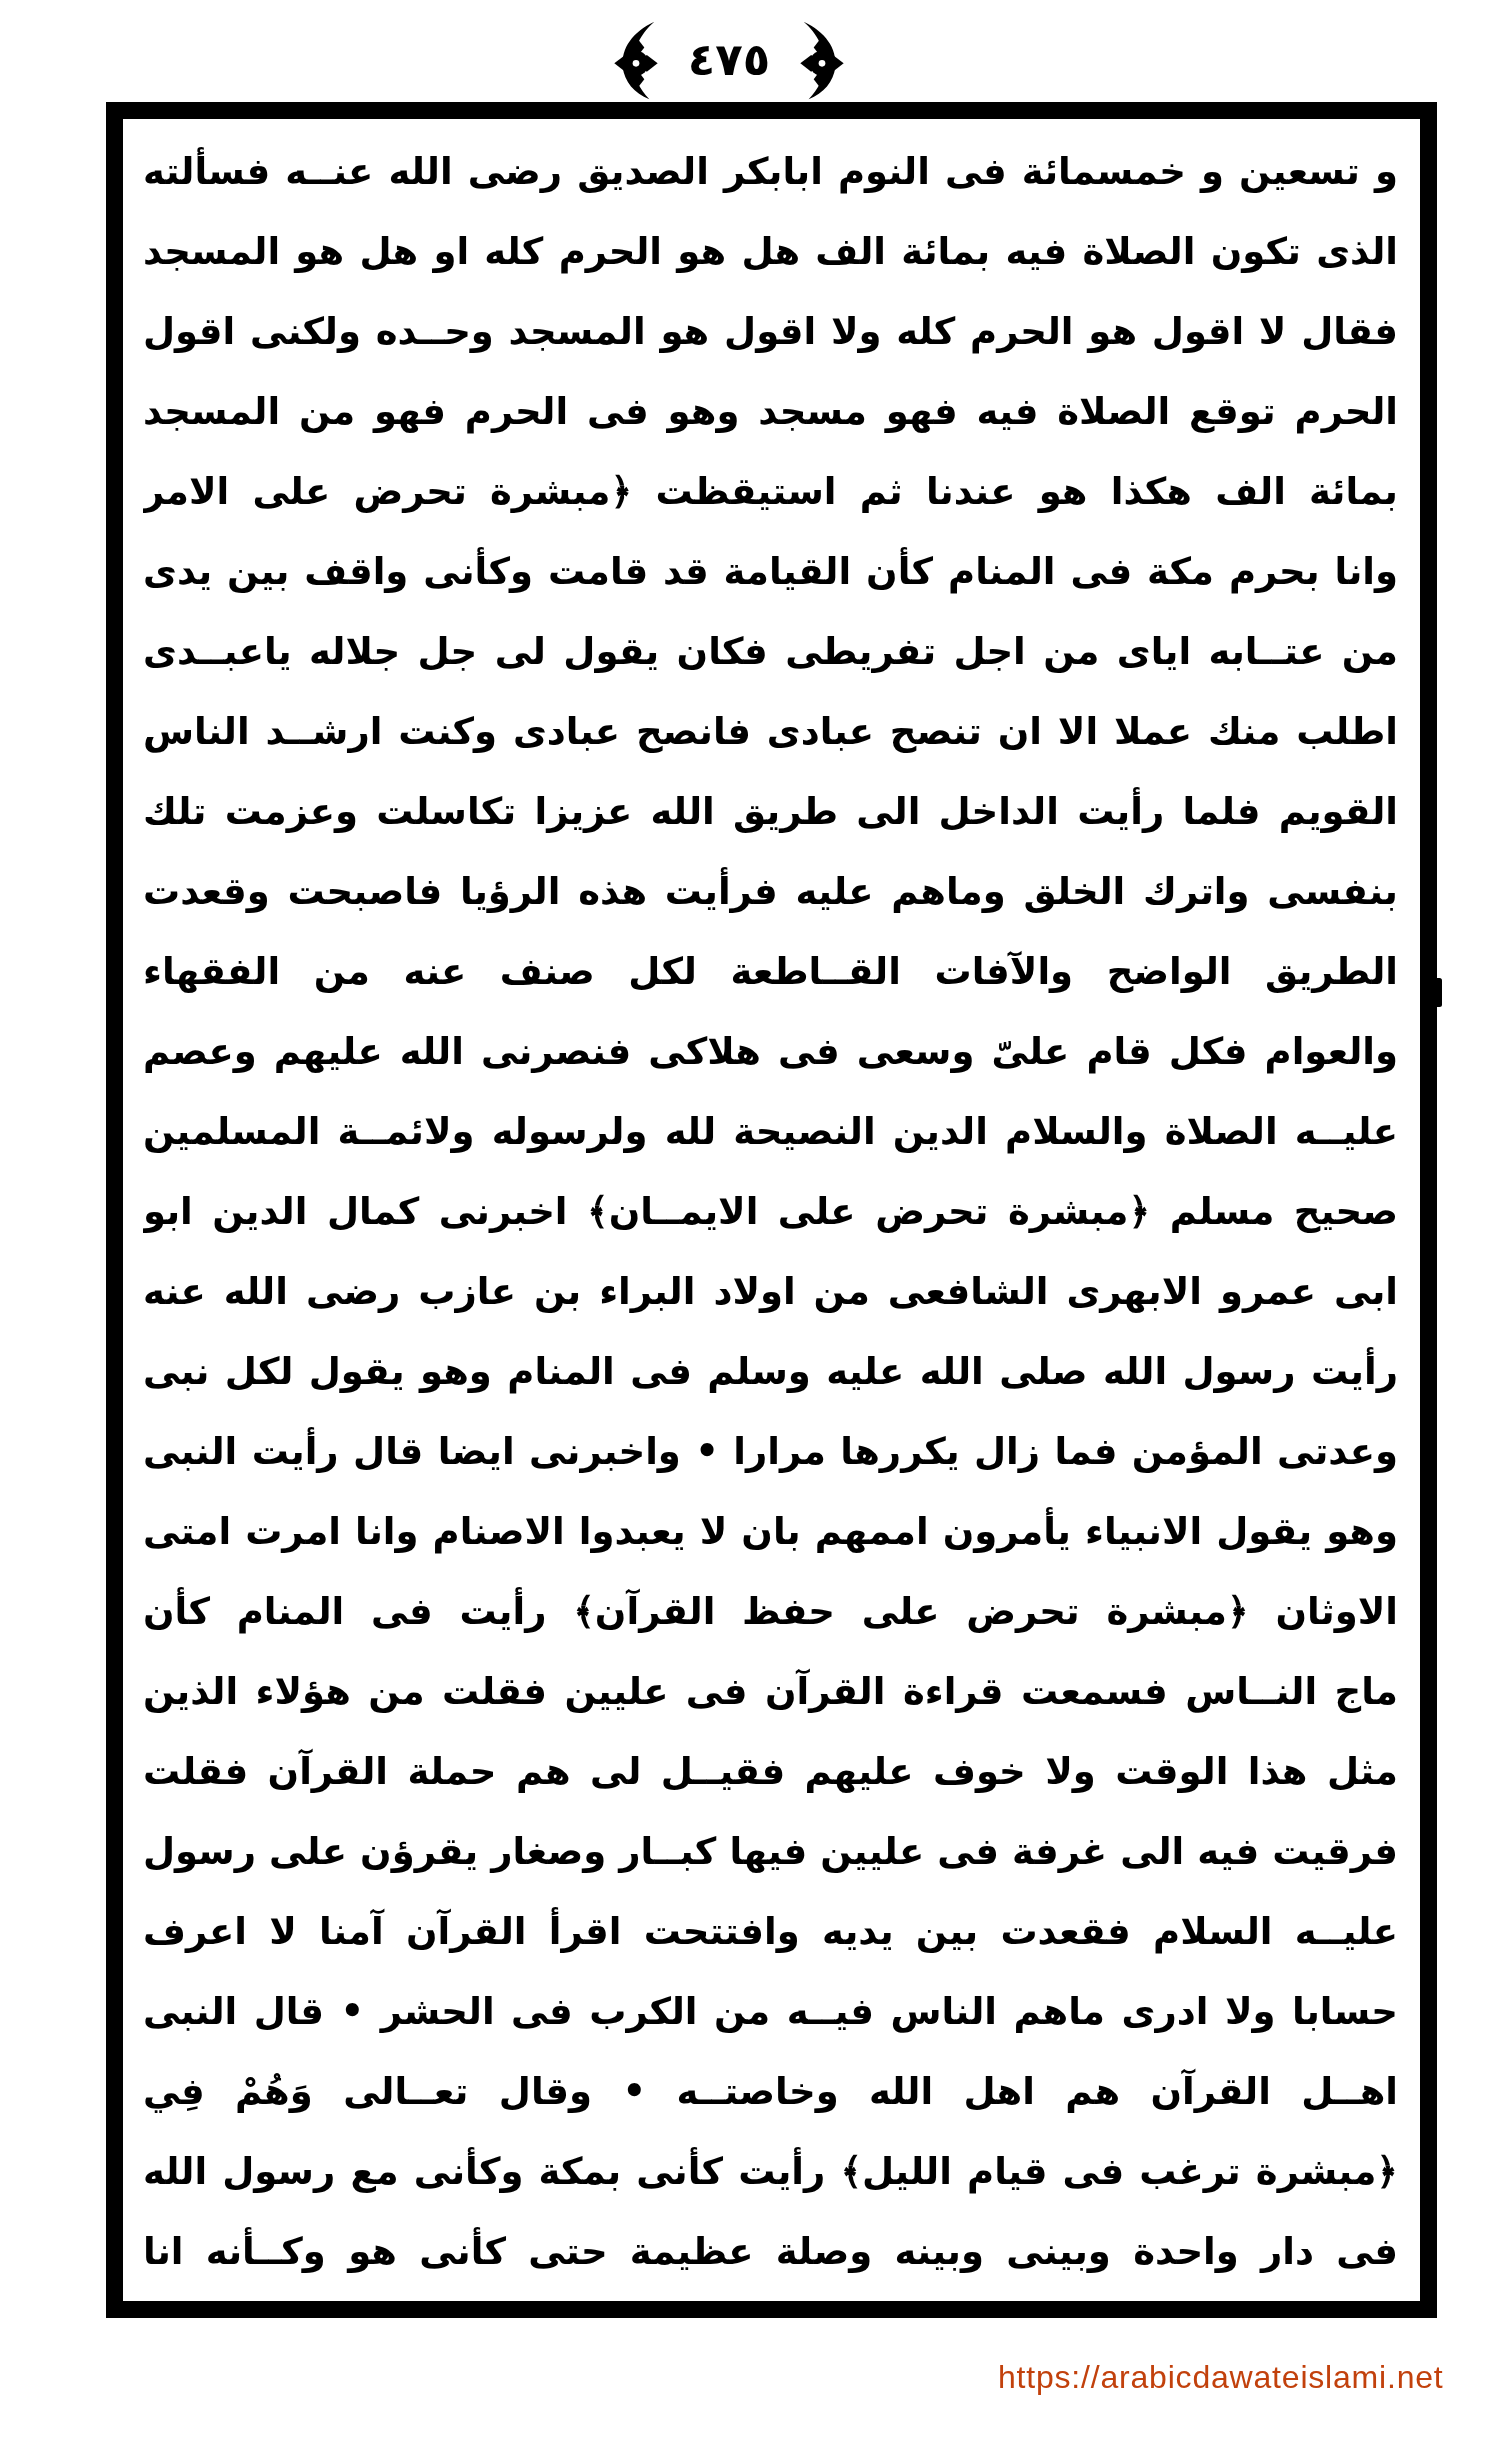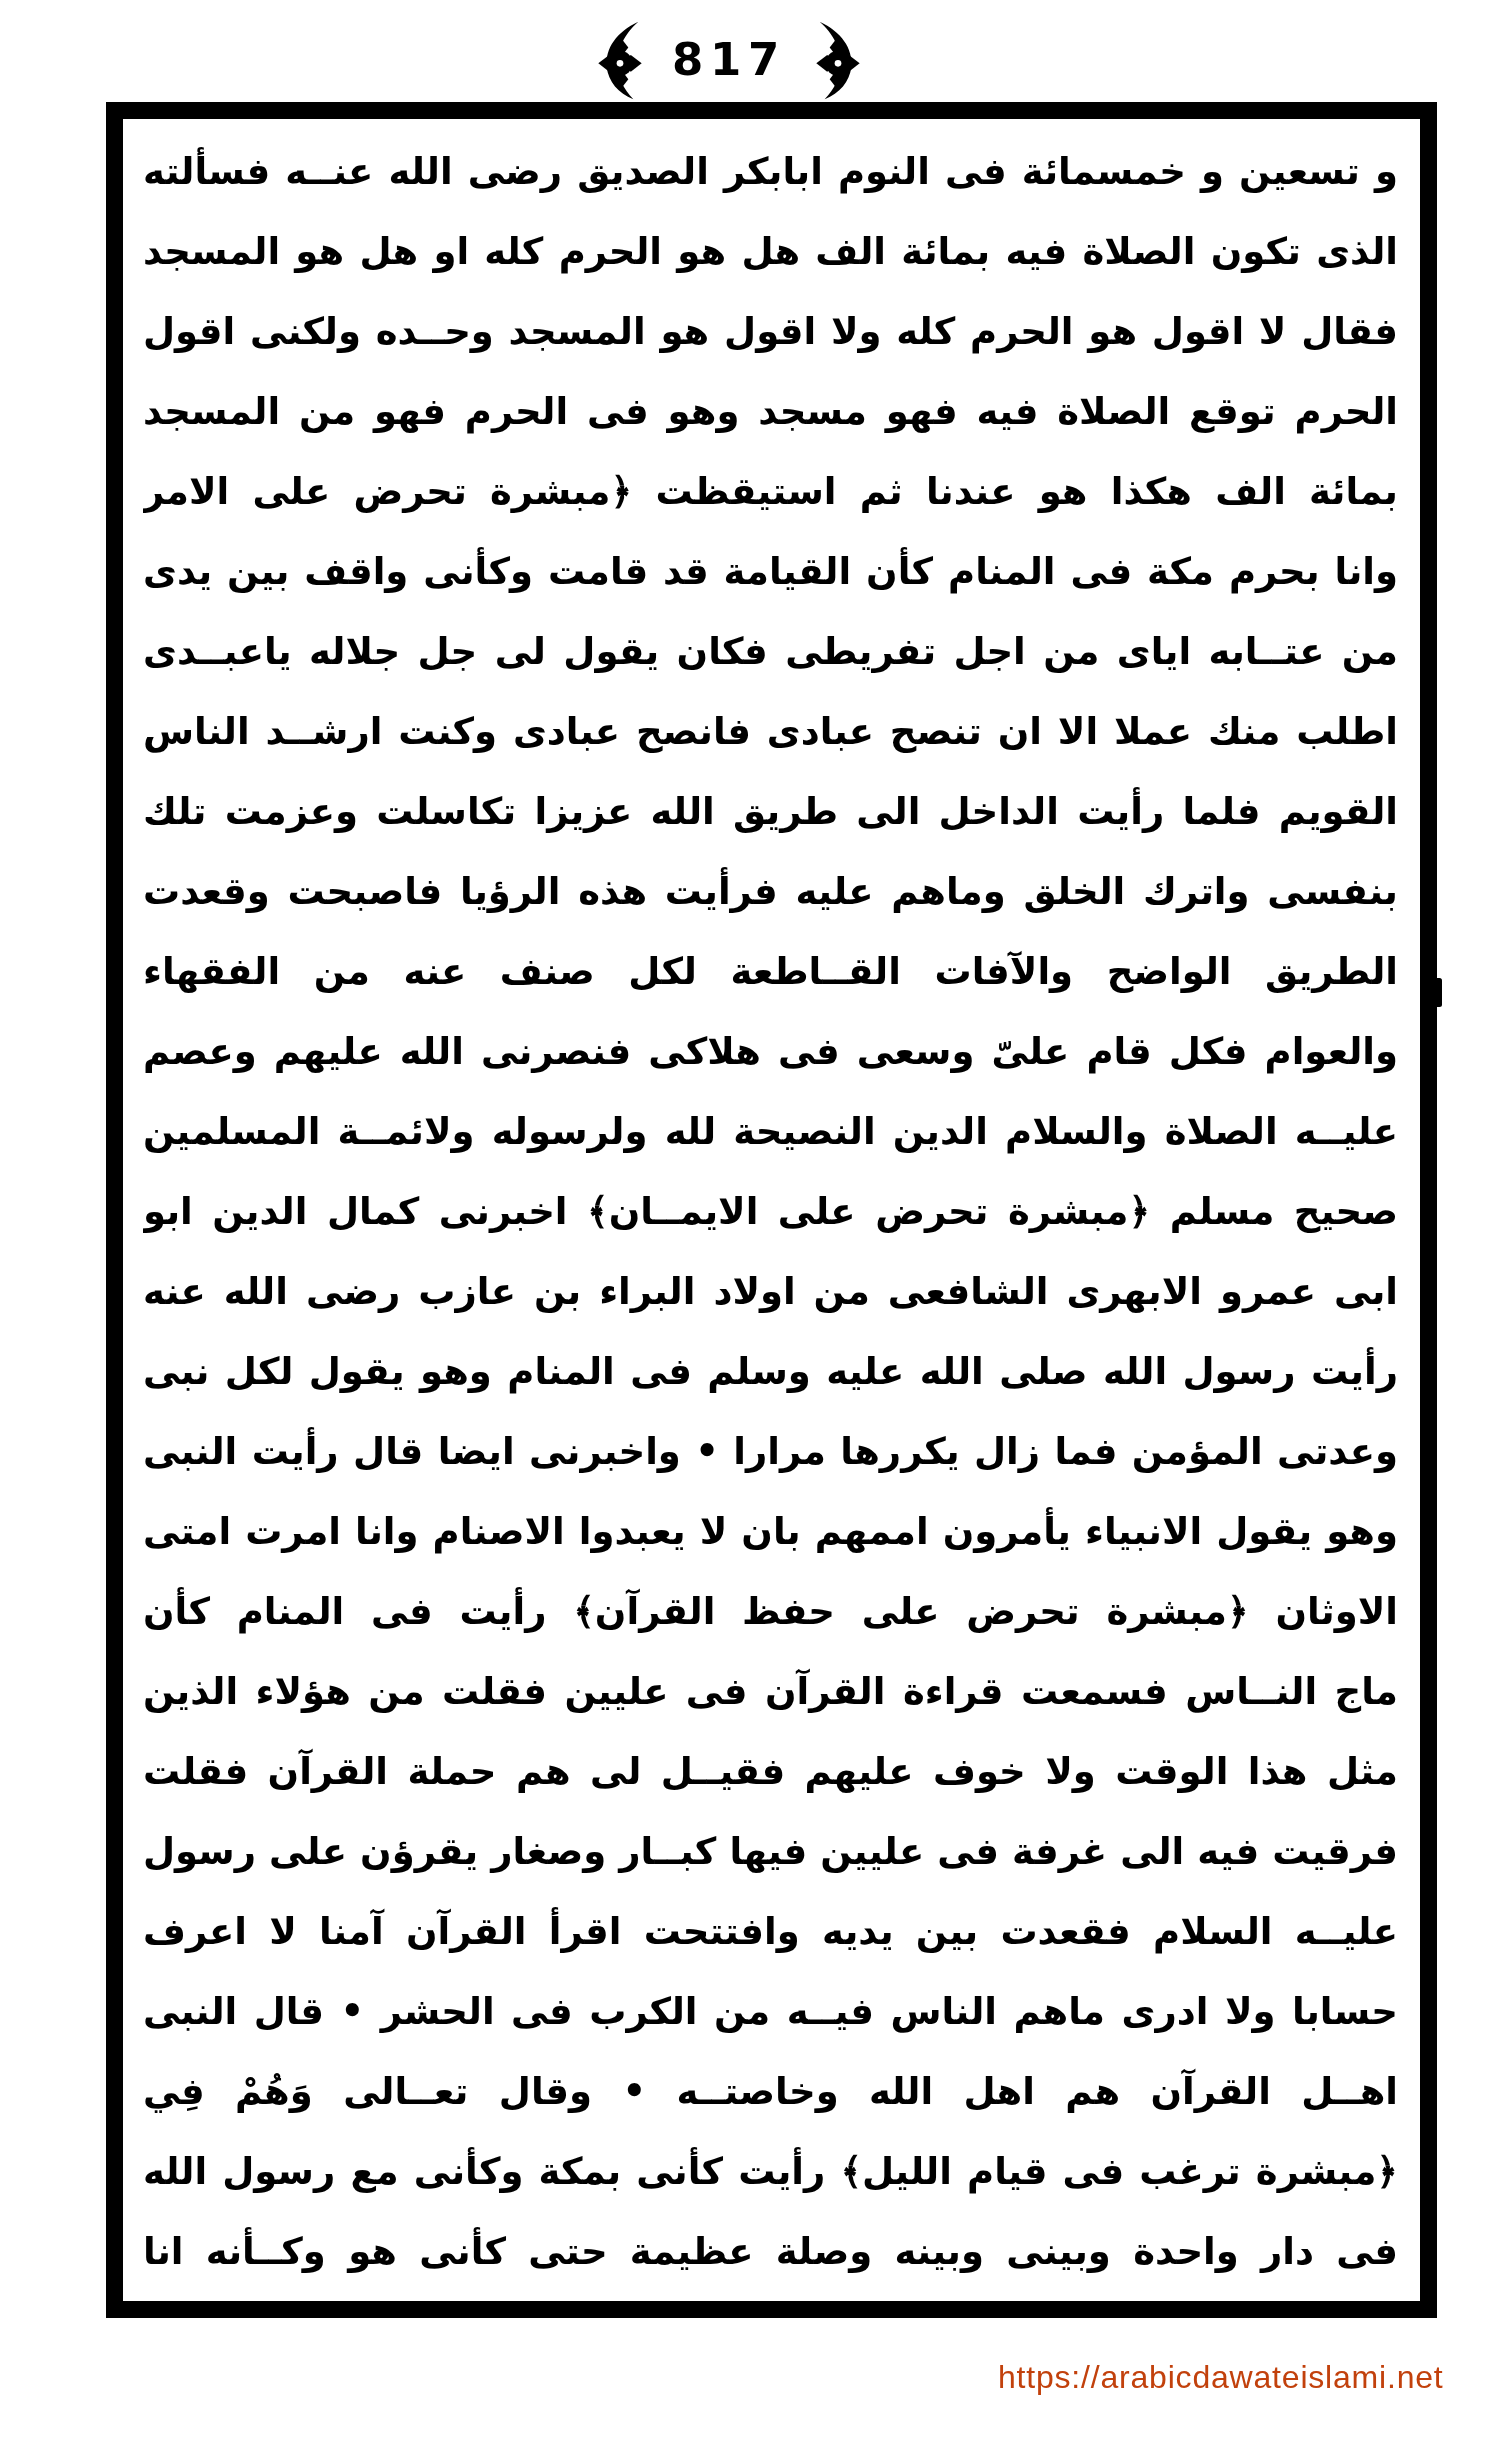--- a/index.html
+++ b/index.html
@@ -65,21 +65,21 @@
   <div class="header">
     <svg class="orn" width="49" height="80" viewBox="0 0 58 96" xmlns="http://www.w3.org/2000/svg" fill="#000">
       <path d="M48 2 C22 14 8 34 10 56 C12 74 24 88 42 95 C30 82 24 70 23 56 C21 36 32 16 48 2 Z"></path>
       <path d="M26 20 L36 33 26 46 16 33 Z"></path>
       <path d="M26 58 L36 71 26 84 16 71 Z"></path>
       <path d="M0 52 L13 42 26 52 13 62 Z"></path>
       <path d="M26 52 L39 42 52 52 39 62 Z"></path>
       <circle cx="26" cy="52" r="15"></circle>
       <circle cx="26" cy="52" r="4" fill="#fff"></circle>
     </svg>
-    <span class="pagenum">817</span>
+    <span class="pagenum">٤٧٥</span>
     <svg class="orn flip" width="49" height="80" viewBox="0 0 58 96" xmlns="http://www.w3.org/2000/svg" fill="#000">
       <path d="M48 2 C22 14 8 34 10 56 C12 74 24 88 42 95 C30 82 24 70 23 56 C21 36 32 16 48 2 Z"></path>
       <path d="M26 20 L36 33 26 46 16 33 Z"></path>
       <path d="M26 58 L36 71 26 84 16 71 Z"></path>
       <path d="M0 52 L13 42 26 52 13 62 Z"></path>
       <path d="M26 52 L39 42 52 52 39 62 Z"></path>
       <circle cx="26" cy="52" r="15"></circle>
       <circle cx="26" cy="52" r="4" fill="#fff"></circle>
     </svg>
   </div>

